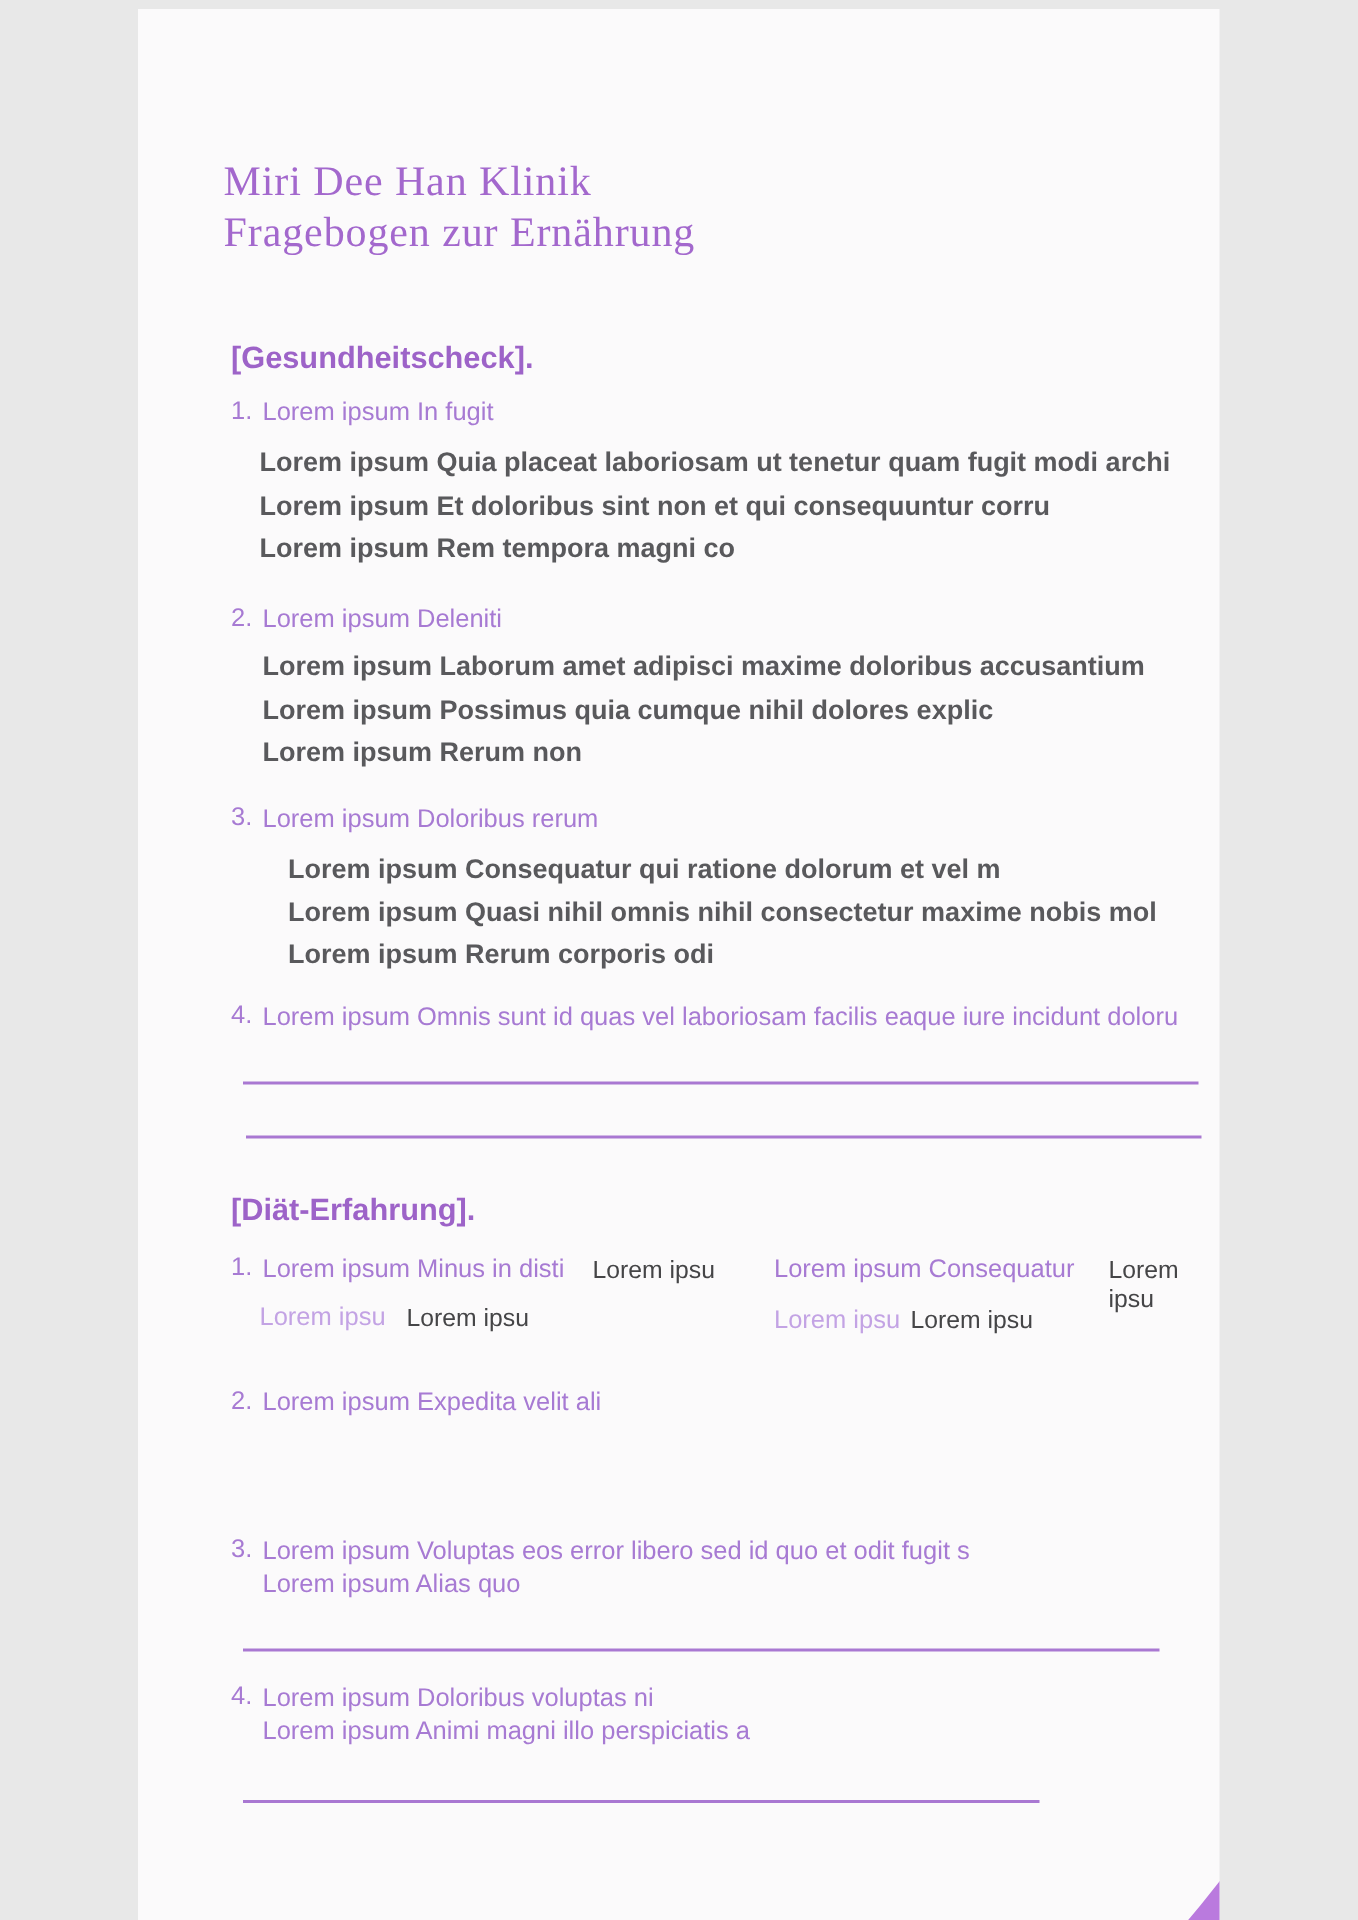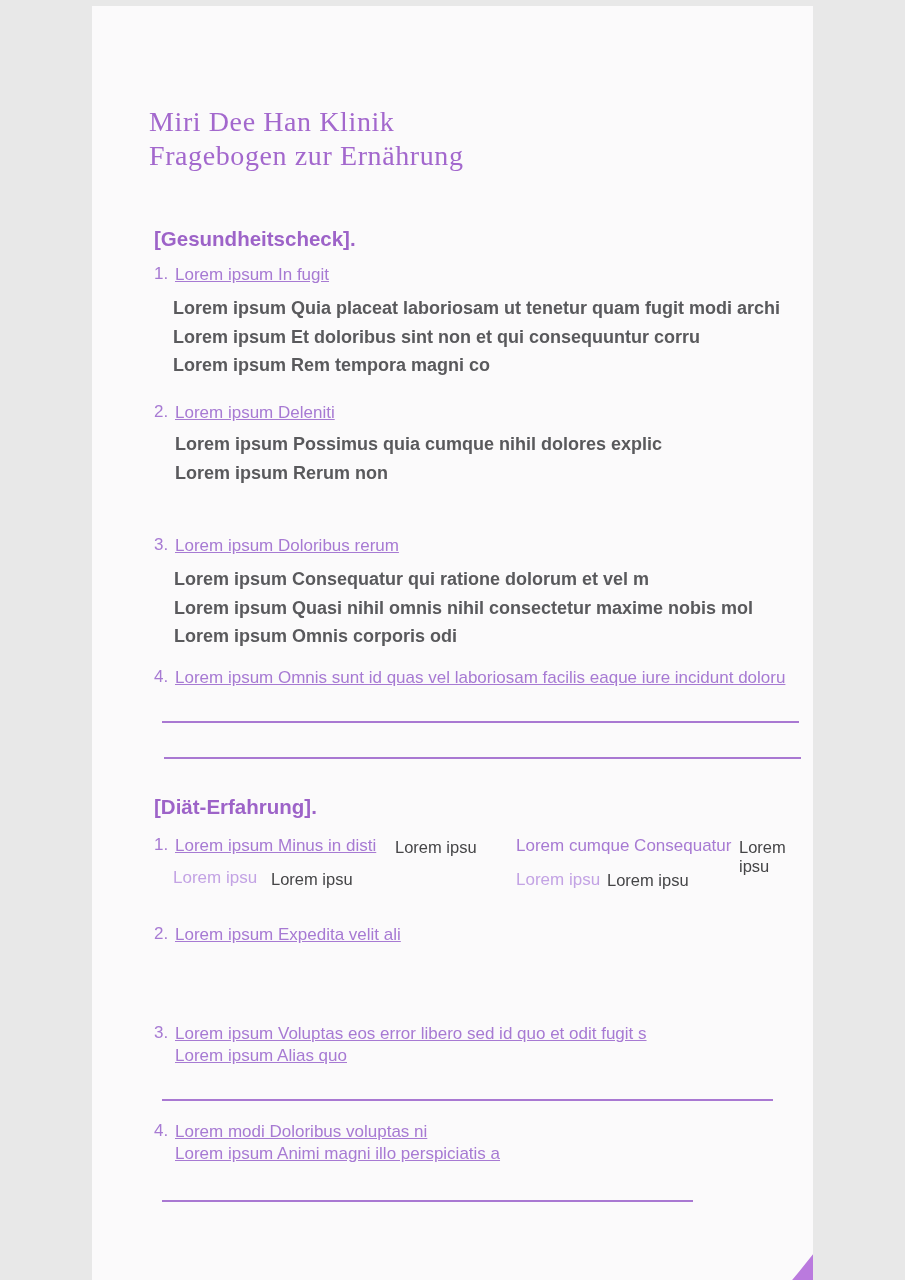--- a/index.html
+++ b/index.html
@@ -37,21 +37,21 @@
     left:62px;
     font-size:20.5px;
     color:var(--header_purple);
     font-weight:700;
   }
   .item-row{left:62px;display:flex;align-items:flex-start;}
   .num{
     display:inline-block;width:21px;flex:0 0 21px;
     font-size:17px;color:var(--heading_purple);
   }
-  .item-heading{font-size:17px;color:var(--heading_purple);line-height:22px;text-decoration:underline;}
+  .item-heading{font-size:17px;color:var(--heading_purple);line-height:22px;}
   .sub-lines{left:81px;font-size:18px;line-height:28.5px;color:var(--body_gray);font-weight:bold;}
   .answer-line{height:2px;background:var(--line_purple);}
   .q-label{font-size:17px;color:var(--heading_purple);}
   .q-label-light{font-size:17px;color:var(--light_purple);}
   .q-answer{font-size:16.5px;color:var(--answer_gray);}
 </style>
 </head>
 <body>
 
 <div class="page">
@@ -81,49 +81,50 @@
     <div>Lorem ipsum Quia placeat laboriosam ut tenetur quam fugit modi archi</div>
     <div>Lorem ipsum Et doloribus sint non et qui consequuntur corru</div>
     <div>Lorem ipsum Rem tempora magni co</div>
   </div>
 
   <div class="abs item-row" style="top:396px">
     <span class="num">2.</span>
     <span class="item-heading">Lorem ipsum Deleniti</span>
   </div>
   <div class="abs sub-lines" style="top:424px;left:83px">
+    <div>Lorem ipsum Laborum amet adipisci maxime doloribus accusantium</div>
     <div>Lorem ipsum Possimus quia cumque nihil dolores explic</div>
     <div>Lorem ipsum Rerum non</div>
   </div>
 
   <div class="abs item-row" style="top:529px">
     <span class="num">3.</span>
     <span class="item-heading">Lorem ipsum Doloribus rerum</span>
   </div>
-  <div class="abs sub-lines" style="top:559px;left:82px">
+  <div class="abs sub-lines" style="top:559px;left:100px">
     <div>Lorem ipsum Consequatur qui ratione dolorum et vel m</div>
     <div>Lorem ipsum Quasi nihil omnis nihil consectetur maxime nobis mol</div>
-    <div>Lorem ipsum Omnis corporis odi</div>
+    <div>Lorem ipsum Rerum corporis odi</div>
   </div>
 
   <div class="abs item-row" style="top:661px">
     <span class="num">4.</span>
     <span class="item-heading">Lorem ipsum Omnis sunt id quas vel laboriosam facilis eaque iure incidunt doloru</span>
   </div>
   <div class="abs answer-line" style="left:70px;top:715px;width:637px"></div>
   <div class="abs answer-line" style="left:72px;top:751px;width:637px"></div>
 
   <div class="abs section-header" style="top:789px">[Diät-Erfahrung].</div>
 
   <div class="abs item-row" style="top:829px">
     <span class="num">1.</span>
     <span class="item-heading">Lorem ipsum Minus in disti</span>
   </div>
   <span class="abs q-answer" style="left:303px;top:832px">Lorem ipsu</span>
-  <span class="abs q-label" style="left:424px;top:830px">Lorem cumque Consequatur</span>
+  <span class="abs q-label" style="left:424px;top:830px">Lorem ipsum Consequatur</span>
   <span class="abs q-answer" style="left:647px;top:832px">Lorem ipsu</span>
 
   <span class="abs q-label-light" style="left:81px;top:862px">Lorem ipsu</span>
   <span class="abs q-answer" style="left:179px;top:864px">Lorem ipsu</span>
   <span class="abs q-label-light" style="left:424px;top:864px">Lorem ipsu</span>
   <span class="abs q-answer" style="left:515px;top:865px">Lorem ipsu</span>
 
   <div class="abs item-row" style="top:918px">
     <span class="num">2.</span>
     <span class="item-heading">Lorem ipsum Expedita velit ali</span>
@@ -134,19 +135,19 @@
     <span class="item-heading">
       <div>Lorem ipsum Voluptas eos error libero sed id quo et odit fugit s</div>
       <div>Lorem ipsum Alias quo</div>
     </span>
   </div>
   <div class="abs answer-line" style="left:70px;top:1093px;width:611px"></div>
 
   <div class="abs item-row" style="top:1115px">
     <span class="num">4.</span>
     <span class="item-heading">
-      <div>Lorem modi Doloribus voluptas ni</div>
+      <div>Lorem ipsum Doloribus voluptas ni</div>
       <div>Lorem ipsum Animi magni illo perspiciatis a</div>
     </span>
   </div>
   <div class="abs answer-line" style="left:70px;top:1194px;width:531px"></div>
 
 </div>
 
 </body></html>

